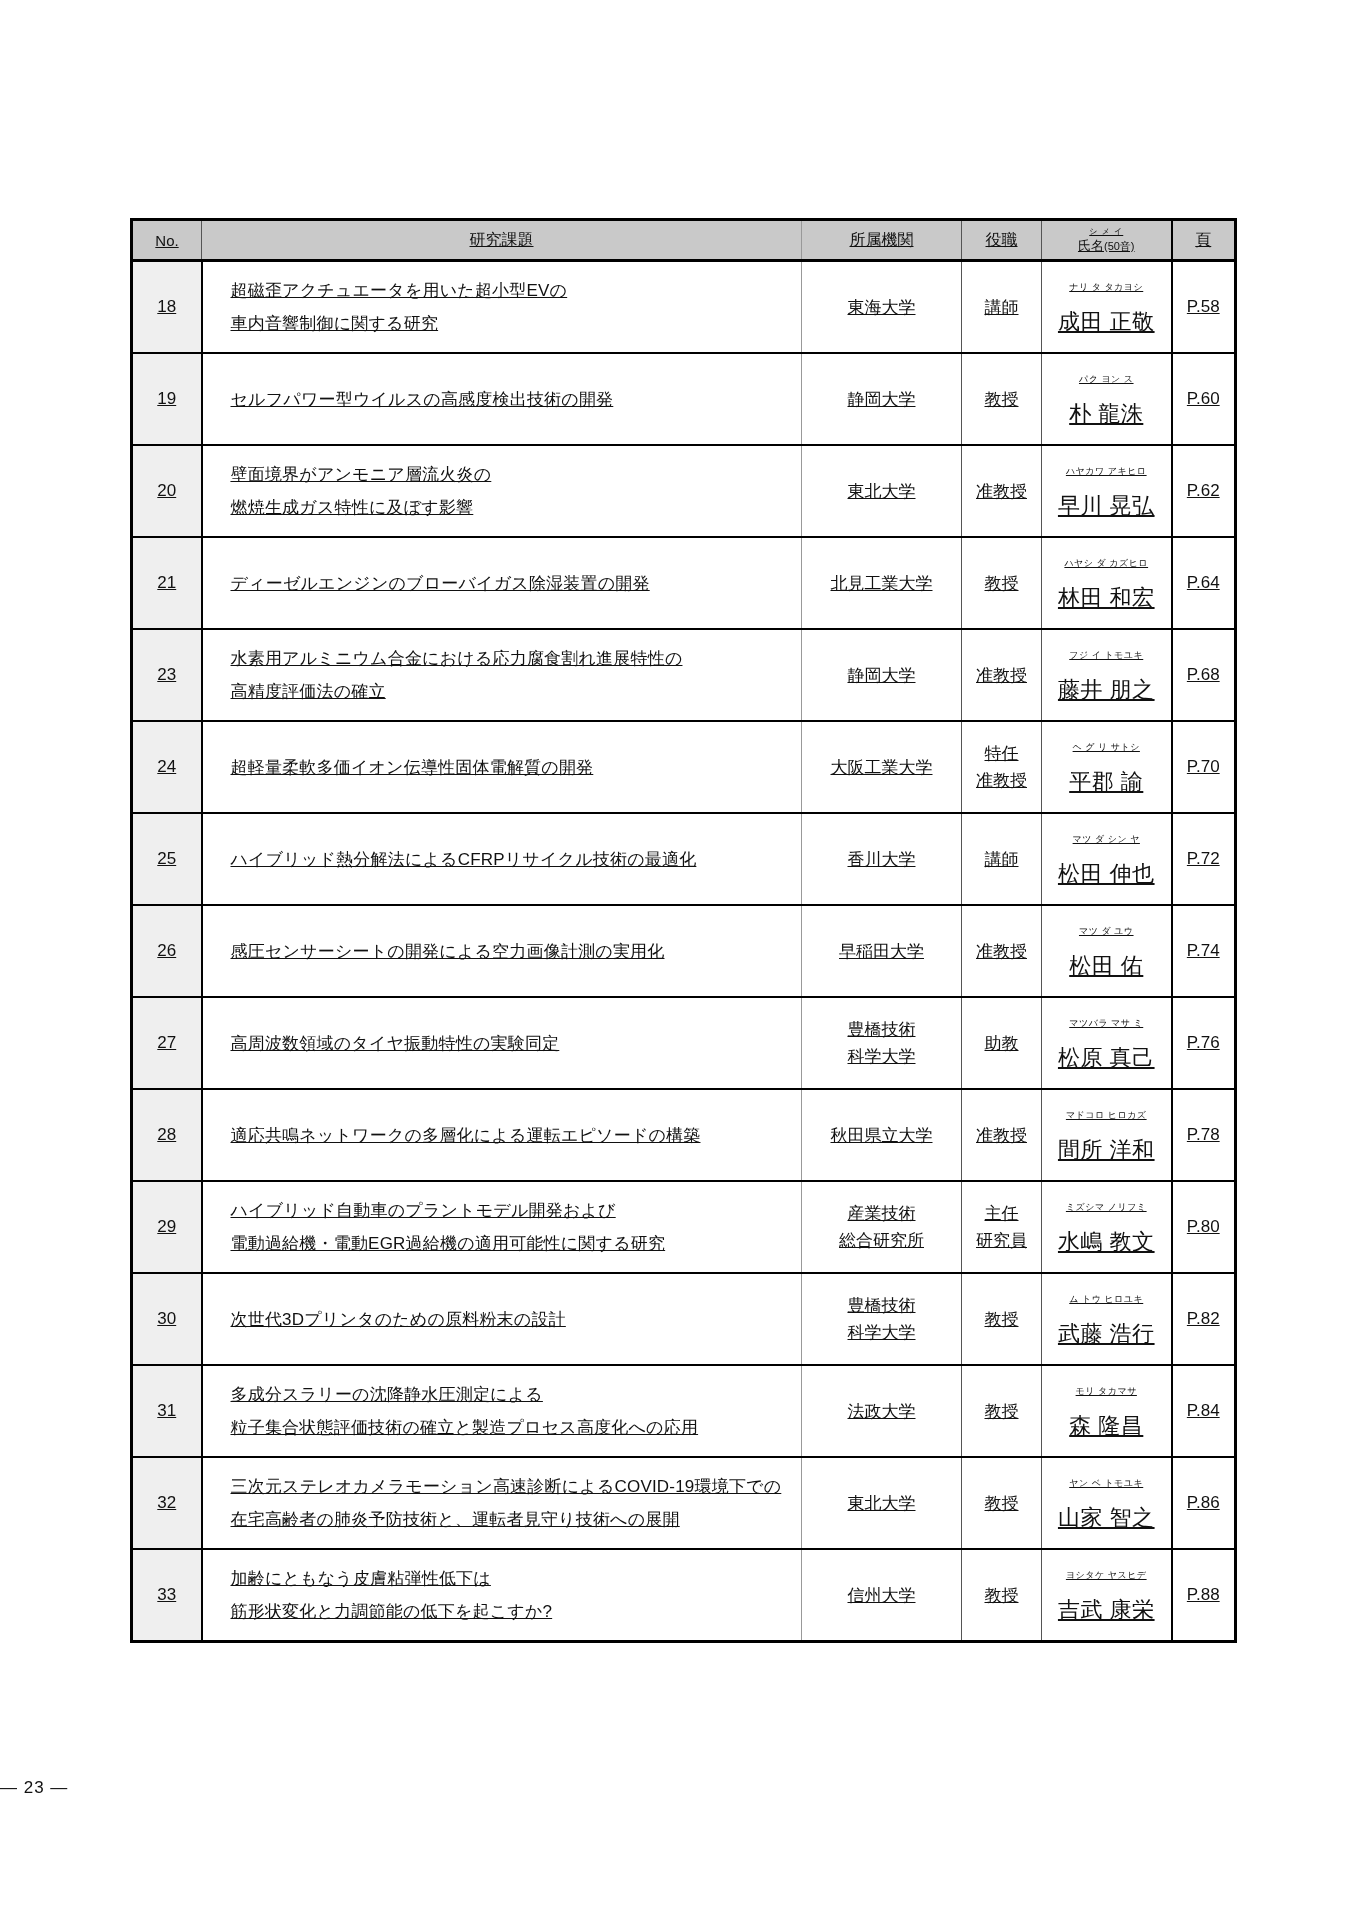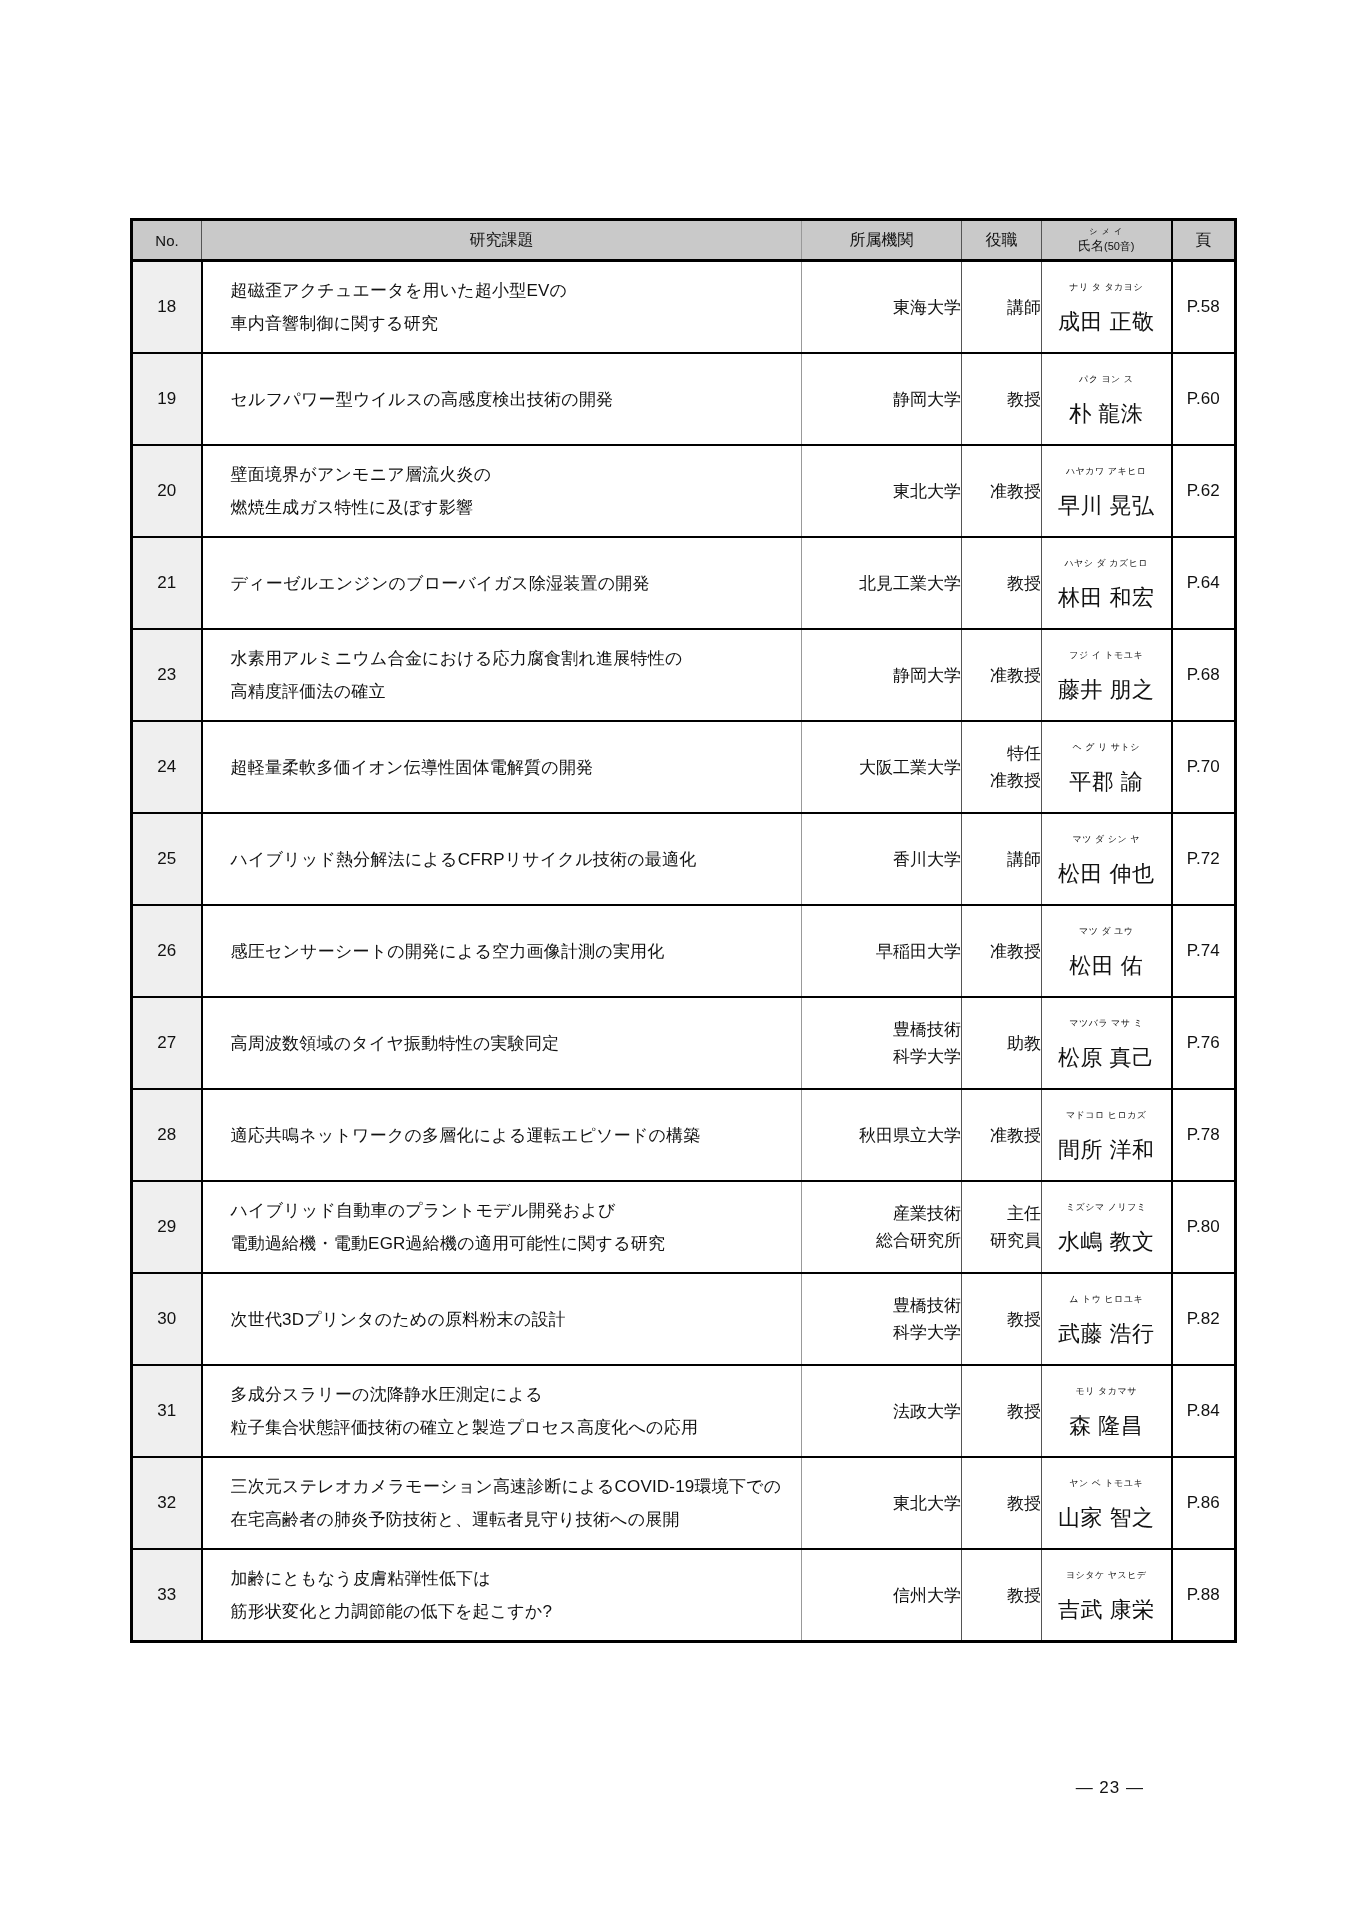--- a/index.html
+++ b/index.html
@@ -4,21 +4,21 @@
 <style>
   html,body{margin:0;padding:0;}
   body{
     width:1350px;height:1909px;position:relative;
     background:#ffffff;
     font-family:"Liberation Sans","DejaVu Sans",sans-serif;
     color:#111;
     -webkit-font-smoothing:antialiased;
   }
   .table-wrap{
-    position:absolute;left:130px;top:218px;width:1104px;
+    position:absolute;left:130px;top:218px;width:1104px;text-decoration:underline;
   }
   table.roster{
     border-collapse:collapse;table-layout:fixed;width:1104px;
     border:3px solid #000;
   }
   col.w-no{width:70px;}
   col.w-title{width:600px;}
   col.w-affil{width:160px;}
   col.w-role{width:80px;}
   col.w-name{width:130px;}
@@ -62,33 +62,33 @@
     border-right:2px solid #000;
     margin-top:33px;
   }
   tbody td + td.c-title{border-left:none;}
   td.c-title{
     text-align:left;padding:0 15px 0 28px;
     white-space:pre-line;line-height:33px;
     font-size:17px;letter-spacing:0.2px;
   }
   td.c-affil,td.c-role{
-    text-align:right;white-space:pre-line;line-height:27px;margin-top:28px;
+    text-align:center;white-space:pre-line;line-height:27px;margin-top:28px;
   }
   td.c-name{text-align:center;}
   td.c-name .kana{
     font-size:9px;letter-spacing:0.5px;line-height:11px;margin-bottom:3px;
     white-space:pre;
   }
   td.c-name .nm{font-size:22px;line-height:20px;letter-spacing:0.5px;margin-top:19px;}
   td.c-page{text-align:center;font-size:17px;}
 
   .page-footer{
     position:absolute;left:0;top:1778px;width:1144px;
-    text-align:right;font-size:17px;letter-spacing:1px;
+    text-align:left;font-size:17px;letter-spacing:1px;
   }
 </style>
 </head>
 <body style="--header-bg: #c9c9c9; --no-col-bg: #efefef;">
 
 <div class="table-wrap">
   <table class="roster">
     <colgroup>
       <col class="w-no">
         <col class="w-title">

